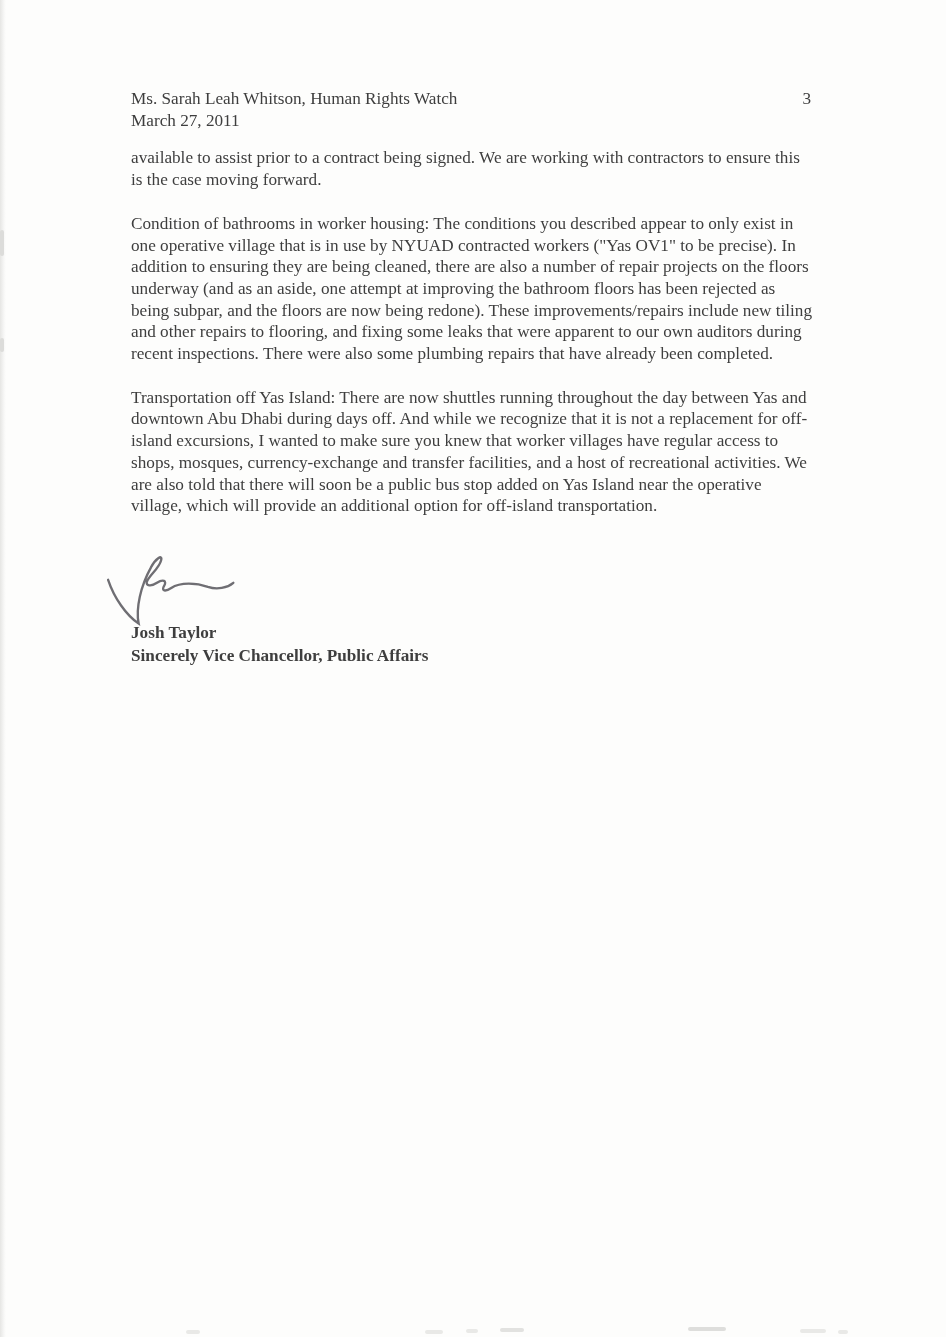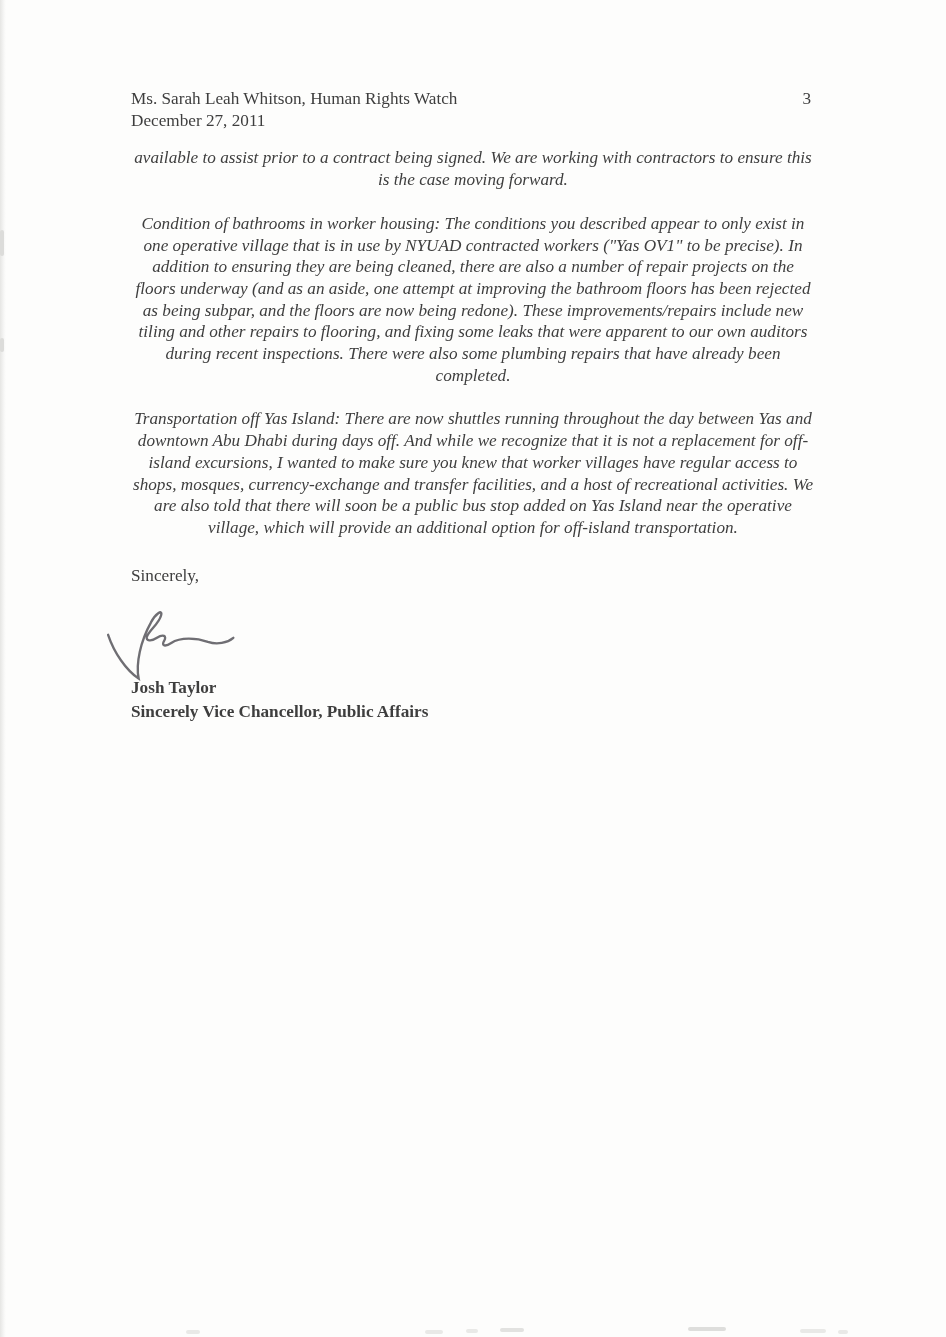--- a/index.html
+++ b/index.html
@@ -41,22 +41,21 @@
   .header {
     display: flex;
     justify-content: space-between;
     align-items: flex-start;
     margin-bottom: 16px;
   }
   .header-left div { white-space: nowrap; }
   .page-number { padding-right: 4px; }
   .para {
     margin: 0 0 22px 0;
-    text-align: center;
-    font-style: italic;
+    text-align: left;
   }
   .valediction {
     margin: 26px 0 0 0;
   }
   .signature-block {
     position: relative;
     margin-top: 8px;
     padding-top: 82px; 
     font-weight: bold;
   }
@@ -83,33 +82,32 @@
 
   <div class="scan-edge"></div>
   <div class="scan-nick" style="top: 230px; height: 26px;"></div>
   <div class="scan-nick" style="top: 338px; height: 14px;"></div>
 
   <div class="content">
 
     <div class="header">
       <div class="header-left">
         <div>Ms. Sarah Leah Whitson, Human Rights Watch</div>
-        <div>December 27, 2011</div>
+        <div>March 27, 2011</div>
       </div>
       <div class="page-number">3</div>
     </div>
 
     <p class="para">available to assist prior to a contract being signed. We are working with contractors to ensure this is the case moving forward.</p>
 
     <p class="para">Condition of bathrooms in worker housing: The conditions you described appear to only exist in one operative village that is in use by NYUAD contracted workers ("Yas OV1" to be precise). In addition to ensuring they are being cleaned, there are also a number of repair projects on the floors underway (and as an aside, one attempt at improving the bathroom floors has been rejected as being subpar, and the floors are now being redone). These improvements/repairs include new tiling and other repairs to flooring, and fixing some leaks that were apparent to our own auditors during recent inspections. There were also some plumbing repairs that have already been completed.</p>
 
     <p class="para">Transportation off Yas Island: There are now shuttles running throughout the day between Yas and downtown Abu Dhabi during days off. And while we recognize that it is not a replacement for off-island excursions, I wanted to make sure you knew that worker villages have regular access to shops, mosques, currency-exchange and transfer facilities, and a host of recreational activities. We are also told that there will soon be a public bus stop added on Yas Island near the operative village, which will provide an additional option for off-island transportation.</p>
 
 
-    <p class="valediction">Sincerely,</p>
 
     <div class="signature-block">
       <svg class="signature" viewBox="0 0 165 80" fill="none" xmlns="http://www.w3.org/2000/svg">
         <path d="M6,28 C12,46 24,63 36,71 C33,56 38,34 48,16 C52,8 60,2 58,9 C56,17 46,24 44,30 C43,34 48,35 54,31 C60,27 64,29 61,34 C58,39 62,40 68,36 C77,30 93,31 104,35 C113,38 123,36 129,31" stroke="#56555a" stroke-width="2.3" stroke-linecap="round" opacity="0.85"></path>
       </svg>
       <div class="sig-line">Josh Taylor</div>
       <div class="sig-line">Sincerely Vice Chancellor, Public Affairs</div>
     </div>
 
   </div>

